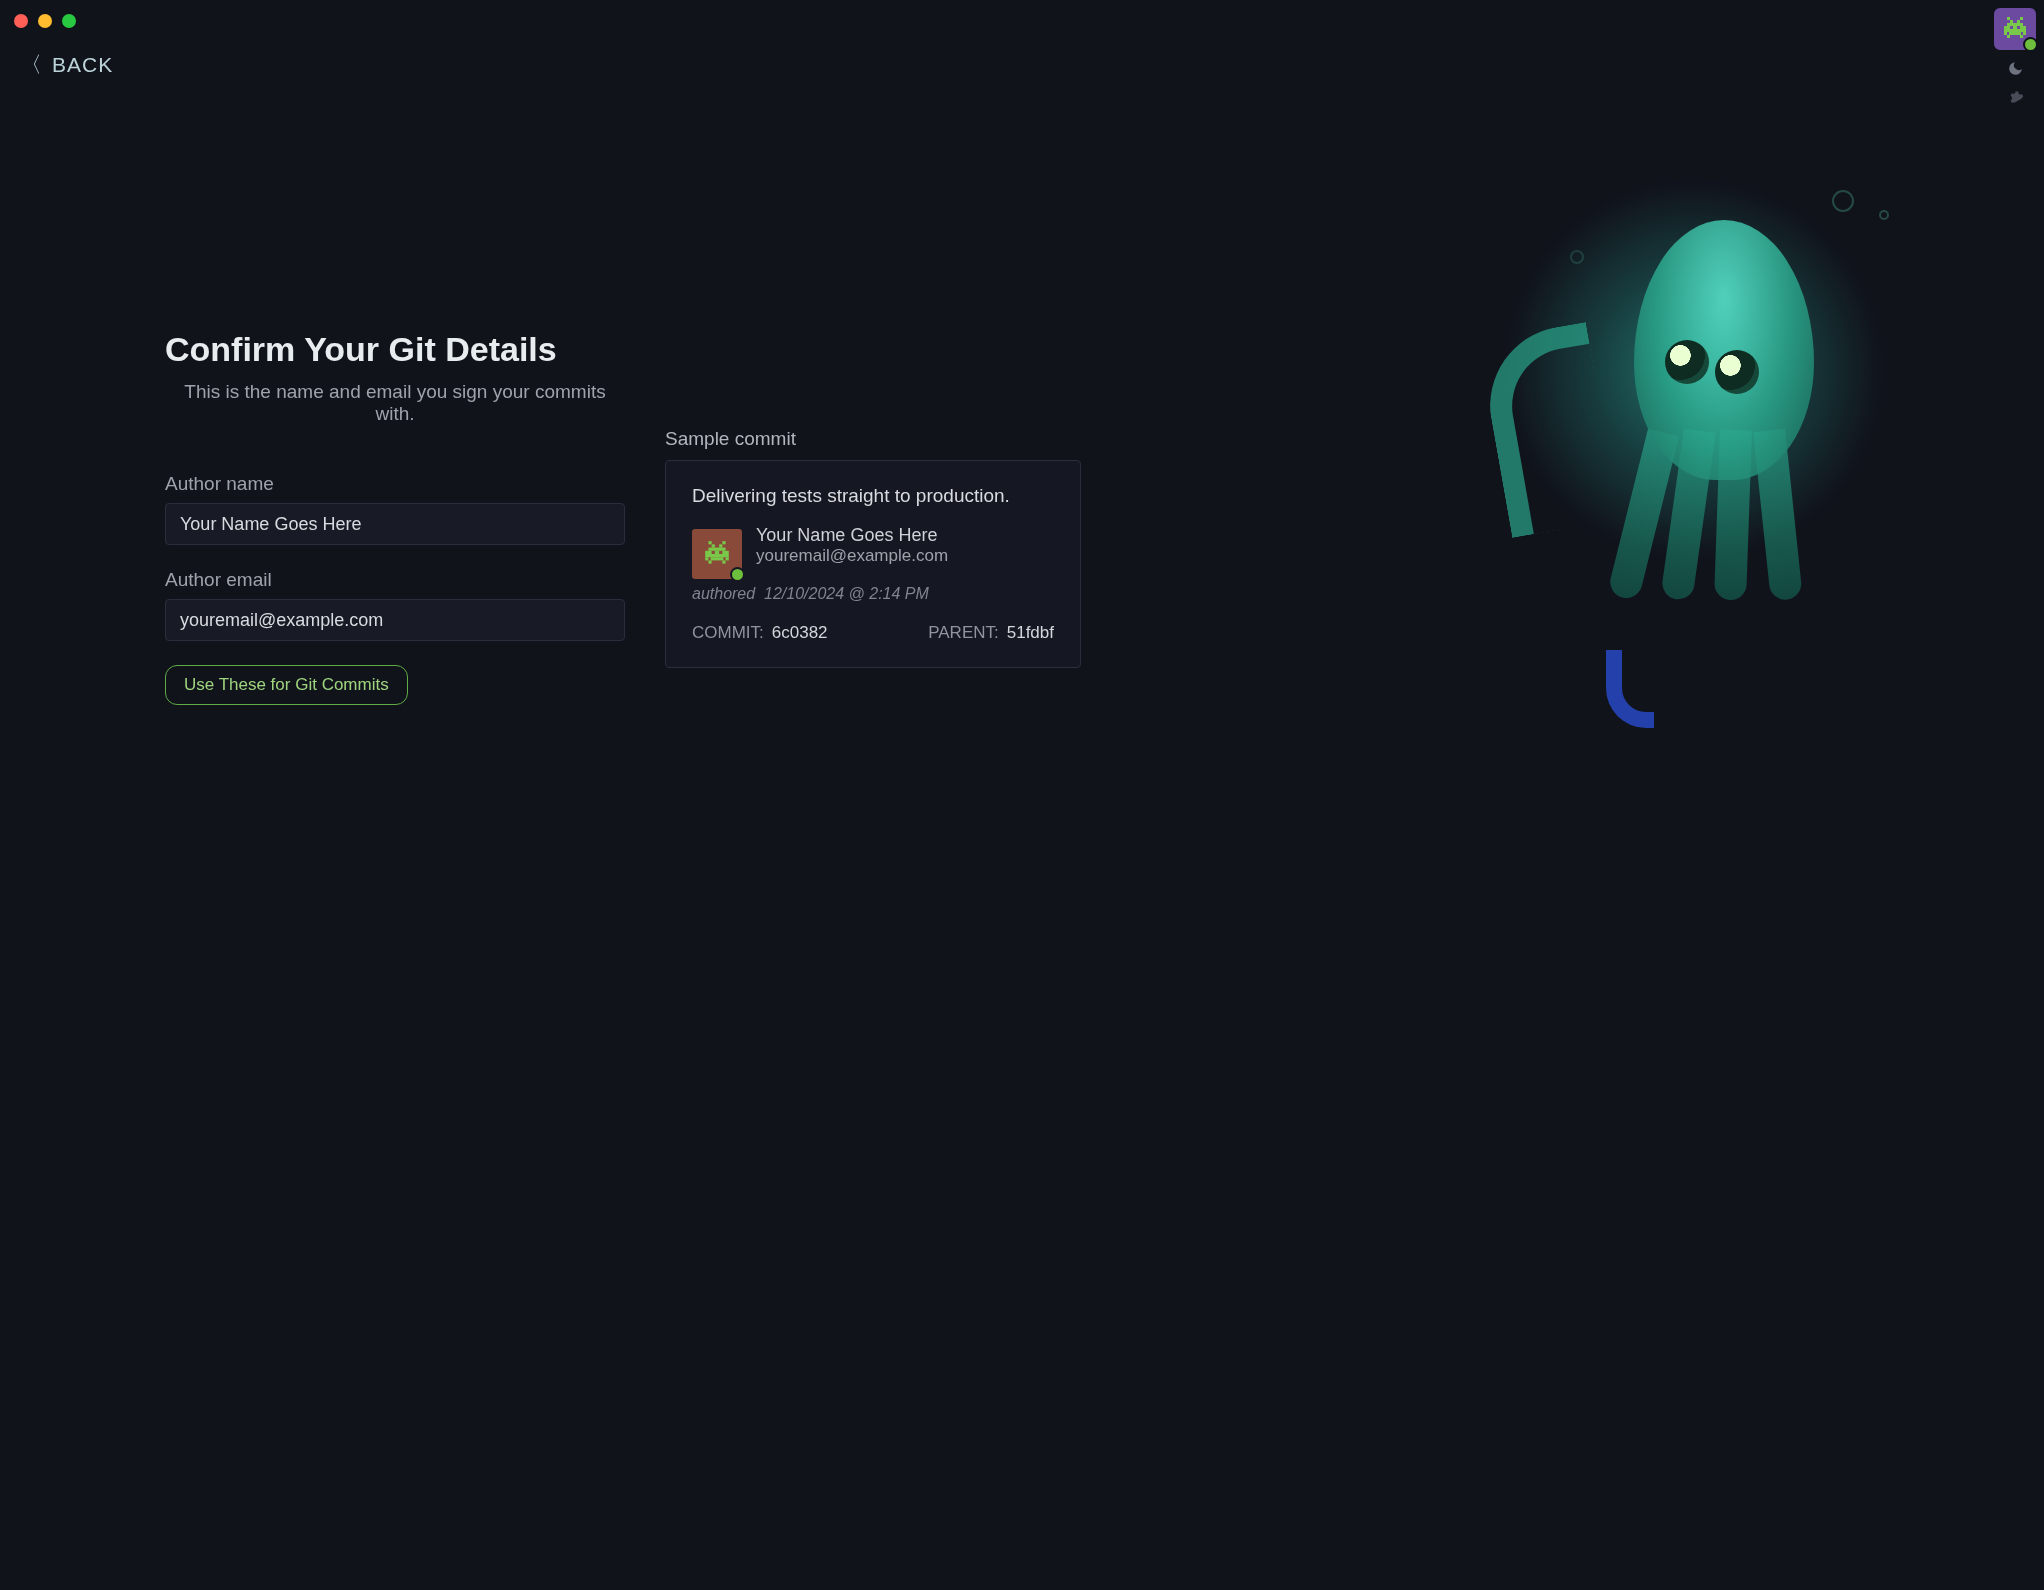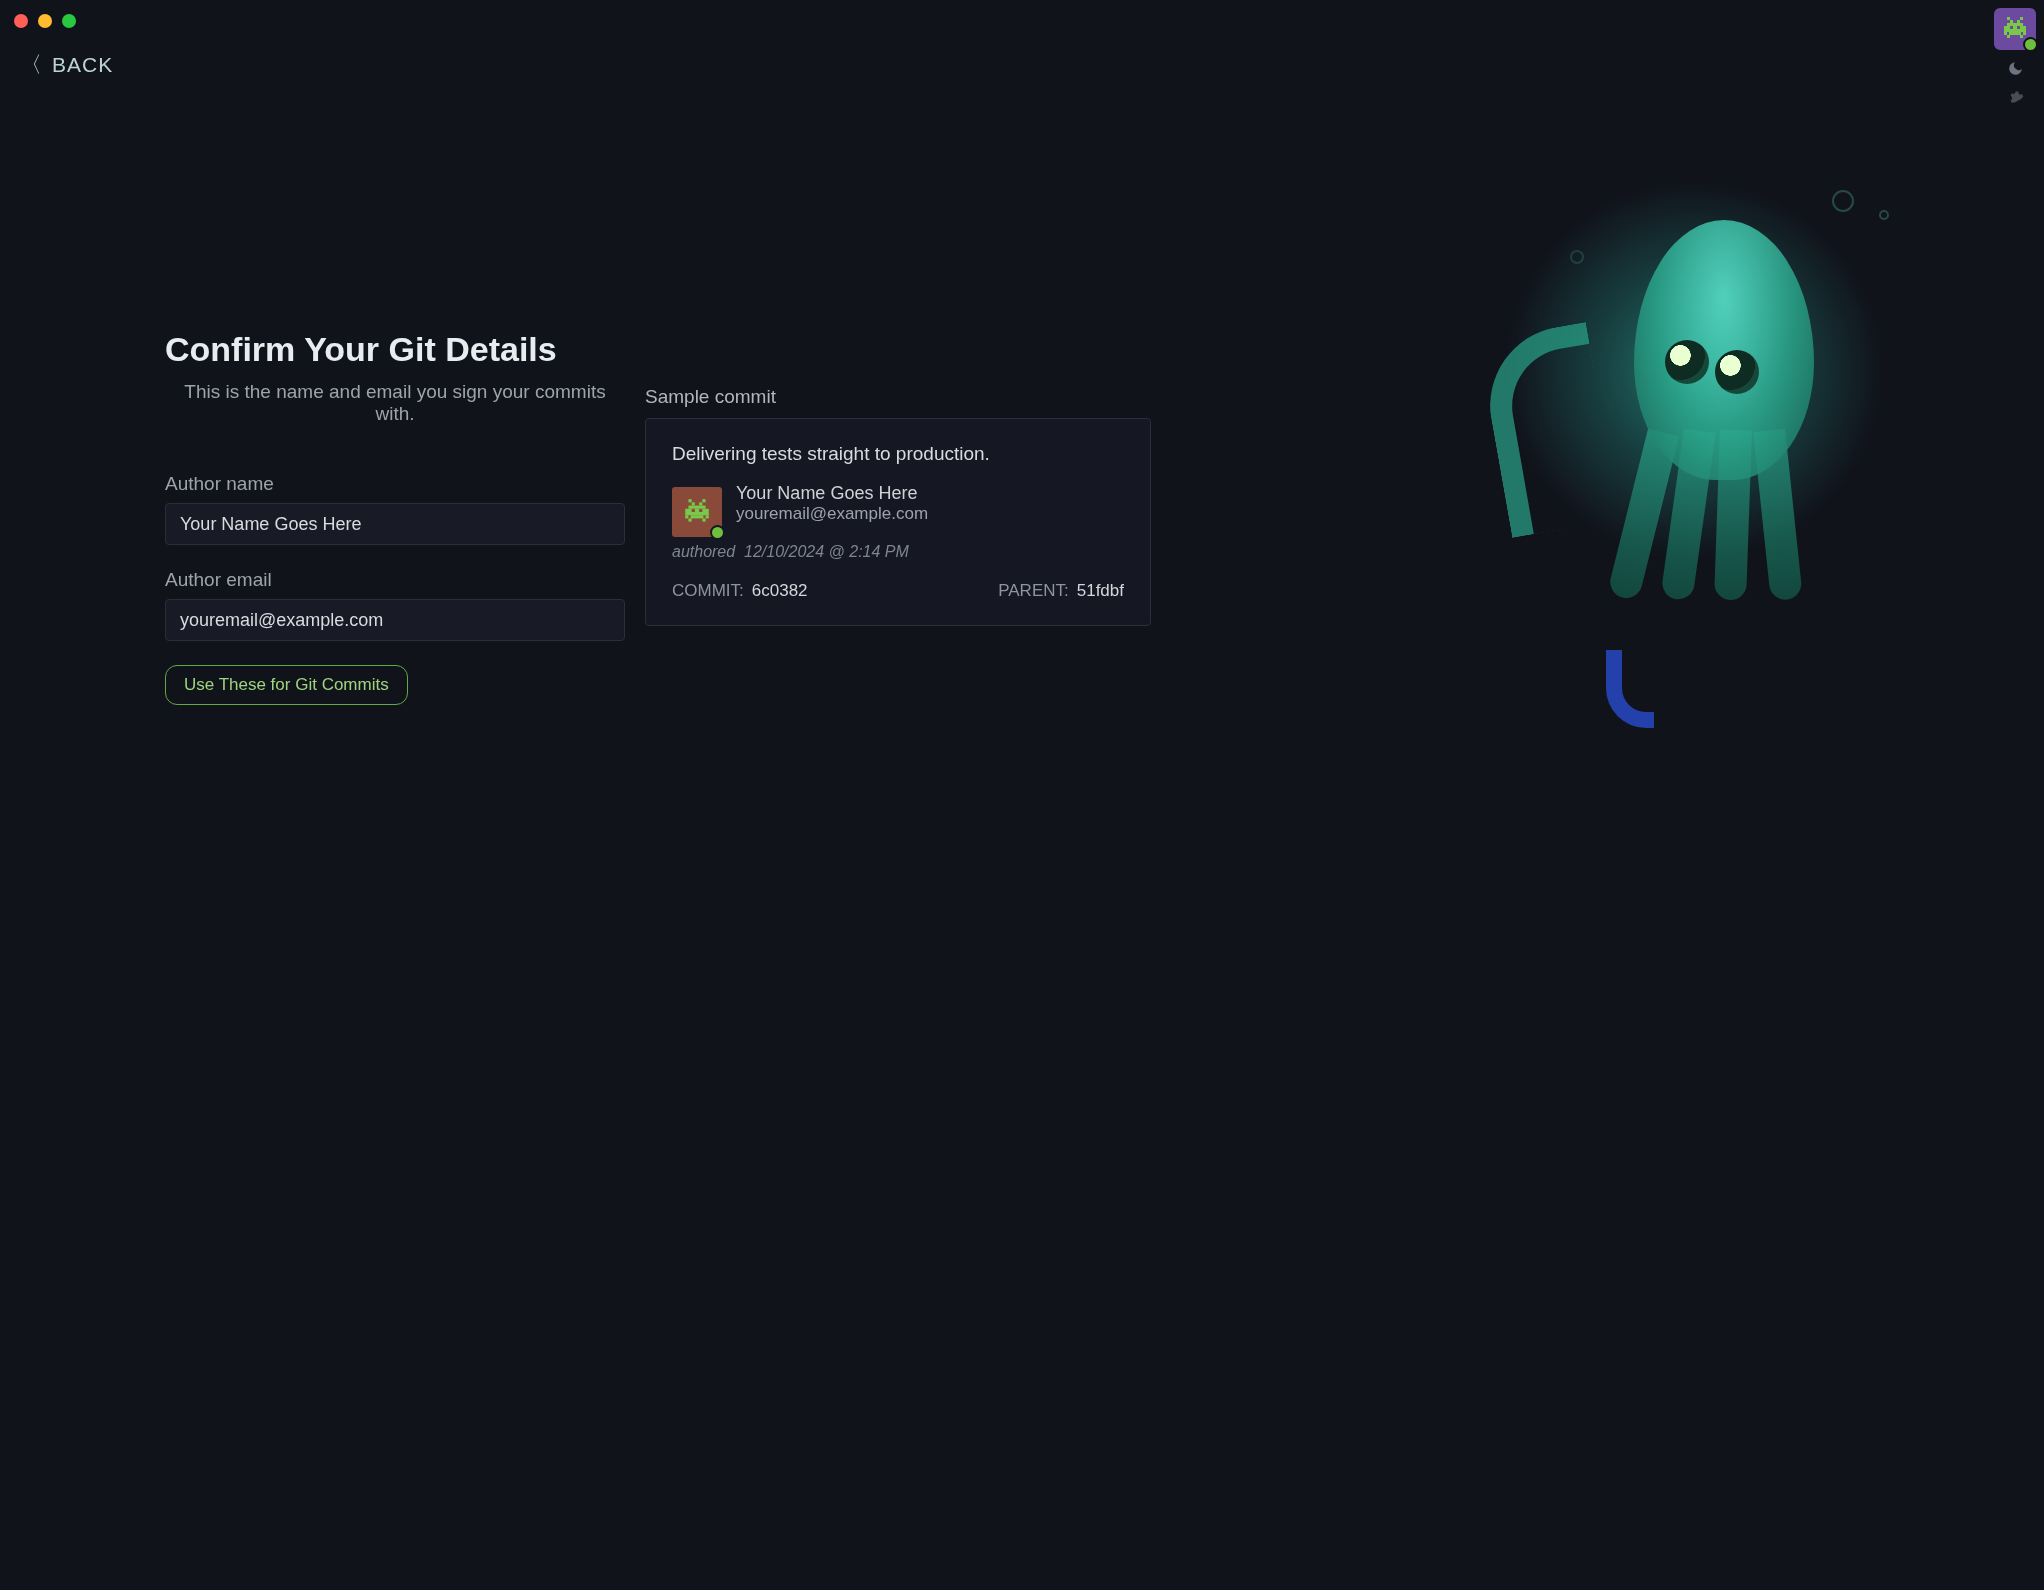--- a/index.html
+++ b/index.html
@@ -82,21 +82,21 @@
     color: #bcd3d8;
     font-weight: 500;
   }
 
   .content {
     position: absolute;
     top: 330px;
     left: 165px;
     right: 60px;
     display: flex;
-    gap: 20px;
+    gap: 40px;
   }
   .form {
     width: 460px;
     flex: 0 0 auto;
   }
   .form h1 {
     font-size: 34px;
     font-weight: 700;
     color: #e7edef;
     margin-bottom: 12px;
@@ -127,22 +127,22 @@
     background: transparent;
     border: 1px solid #5fab46;
     color: #9fd47e;
     font-size: 17px;
     padding: 9px 18px;
     border-radius: 12px;
     cursor: pointer;
   }
 
   .preview {
-    margin-top: 56px;
-    width: 506px;
+    margin-top: 98px;
+    width: 416px;
   }
   .preview-label {
     font-size: 19px;
     color: #b2b6bd;
     margin-bottom: 10px;
   }
   .card {
     background: rgba(22,25,35,0.85);
     border: 1px solid #2a2e3a;
     border-radius: 4px;

